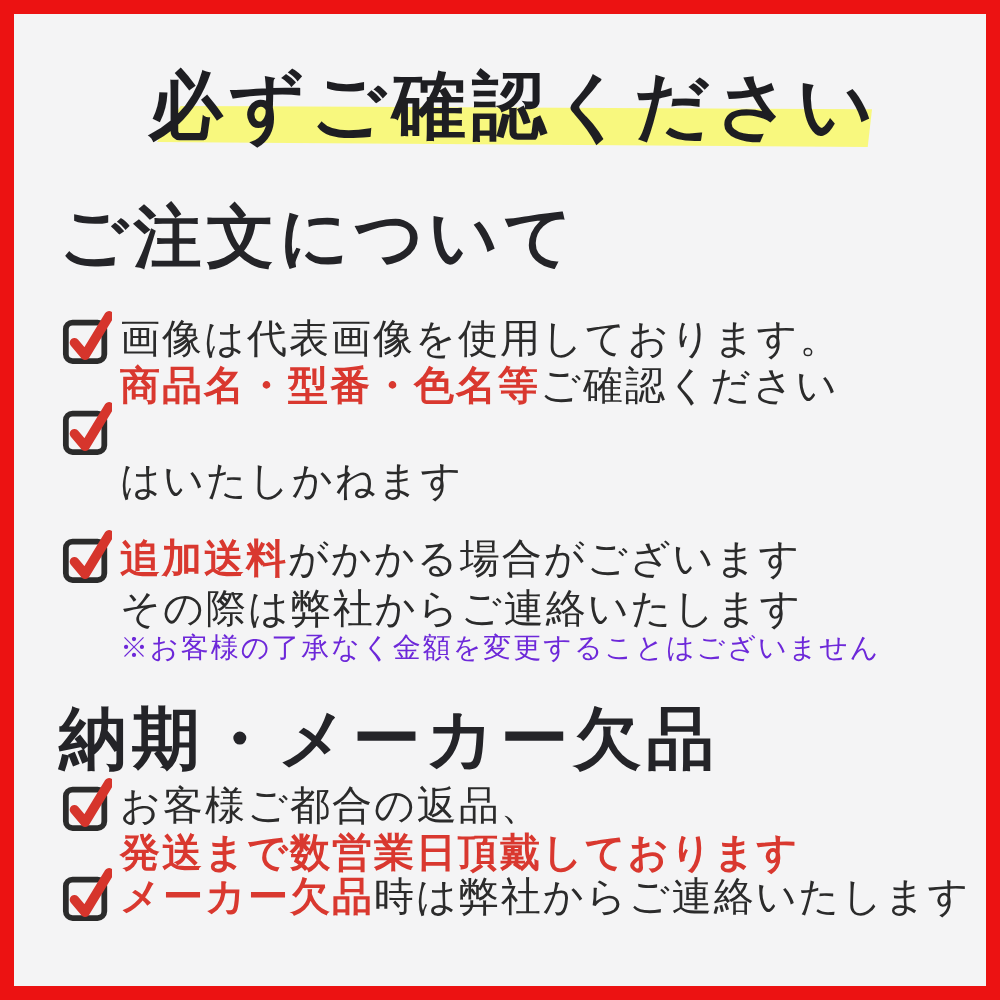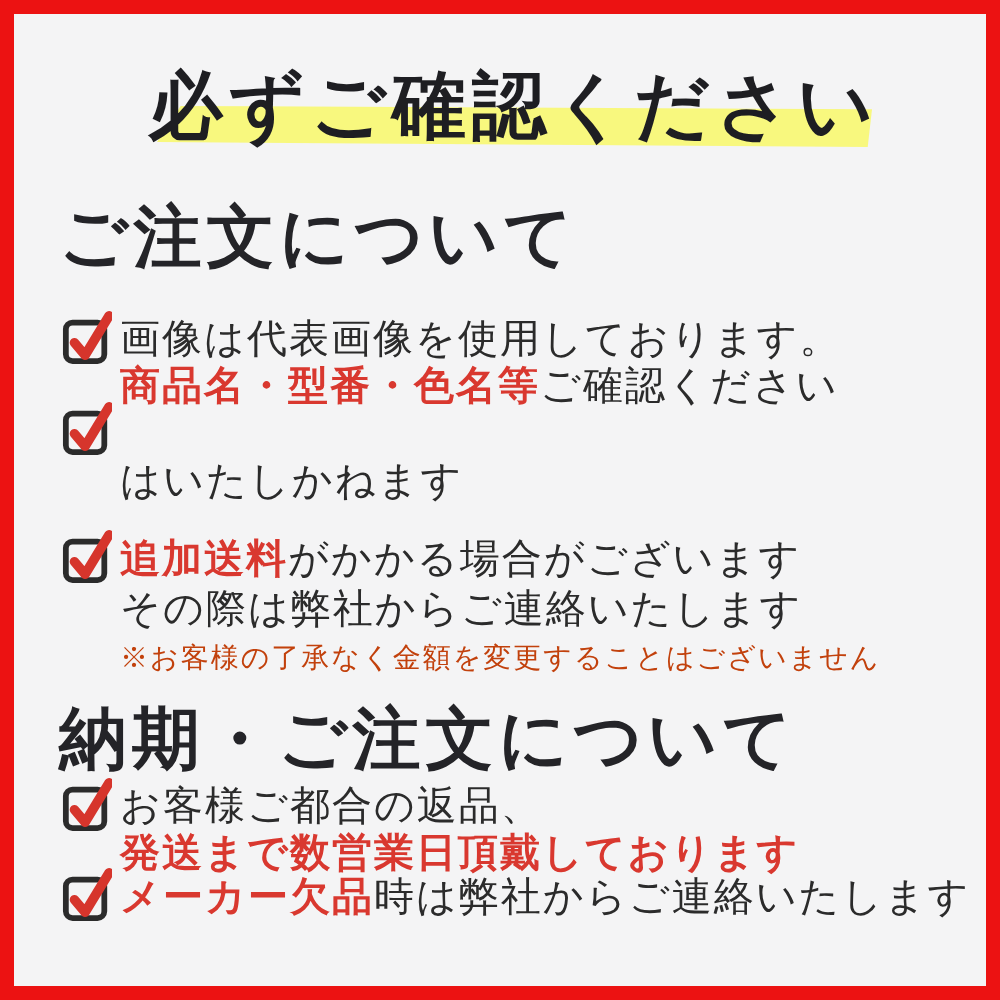--- a/index.html
+++ b/index.html
@@ -45,22 +45,22 @@
   .checkbox{
     flex:0 0 auto;width:50px;height:56px;margin-top:-6px;margin-right:8px;
   }
   .lines{
     font-size:40px;color:#2b2b2b;letter-spacing:2px;line-height:50px;
     white-space:nowrap;
   }
   .lines.tight{line-height:47px;}
   .red{color:#d9382f;font-weight:700;}
   .note{
-    font-size:28px;color:#c2410c;letter-spacing:2px;line-height:28px;
-    margin-top:10px;font-weight:400;
+    font-size:28px;color:#6d28d9;letter-spacing:2px;line-height:28px;
+    margin-top:0;font-weight:400;
   }
 </style>
 </head>
 <body>
 
 <div class="frame">
 
   <div class="title-wrap">
     <div class="title-highlight"></div>
     <div class="title-text">必ずご確認ください</div>
@@ -95,21 +95,21 @@
       <rect x="4" y="14" width="40" height="40" rx="7" fill="none" stroke="#2b2b2b" stroke-width="6"></rect>
       <path d="M13 35 L24 48 L49 7" fill="none" stroke="#d6352c" stroke-width="10" stroke-linecap="round" stroke-linejoin="round"></path>
     </svg>
     <div class="lines">
       <span class="red">追加送料</span><span>がかかる場合がございます</span><br>
       <span>その際は弊社からご連絡いたします</span>
       <div class="note">※お客様の了承なく金額を変更することはございません</div>
     </div>
   </div>
 
-  <div class="section-heading" style="top:680px;">納期・ご注文について</div>
+  <div class="section-heading" style="top:680px;">納期・メーカー欠品</div>
 
   <div class="item" style="top:768px;">
     <svg class="checkbox" viewBox="0 0 52 58">
       <rect x="4" y="14" width="40" height="40" rx="7" fill="none" stroke="#2b2b2b" stroke-width="6"></rect>
       <path d="M13 35 L24 48 L49 7" fill="none" stroke="#d6352c" stroke-width="10" stroke-linecap="round" stroke-linejoin="round"></path>
     </svg>
     <div class="lines tight">
       <span>お客様ご都合の返品、</span><br>
       <span class="red">発送まで数営業日頂戴しております</span>
     </div>

